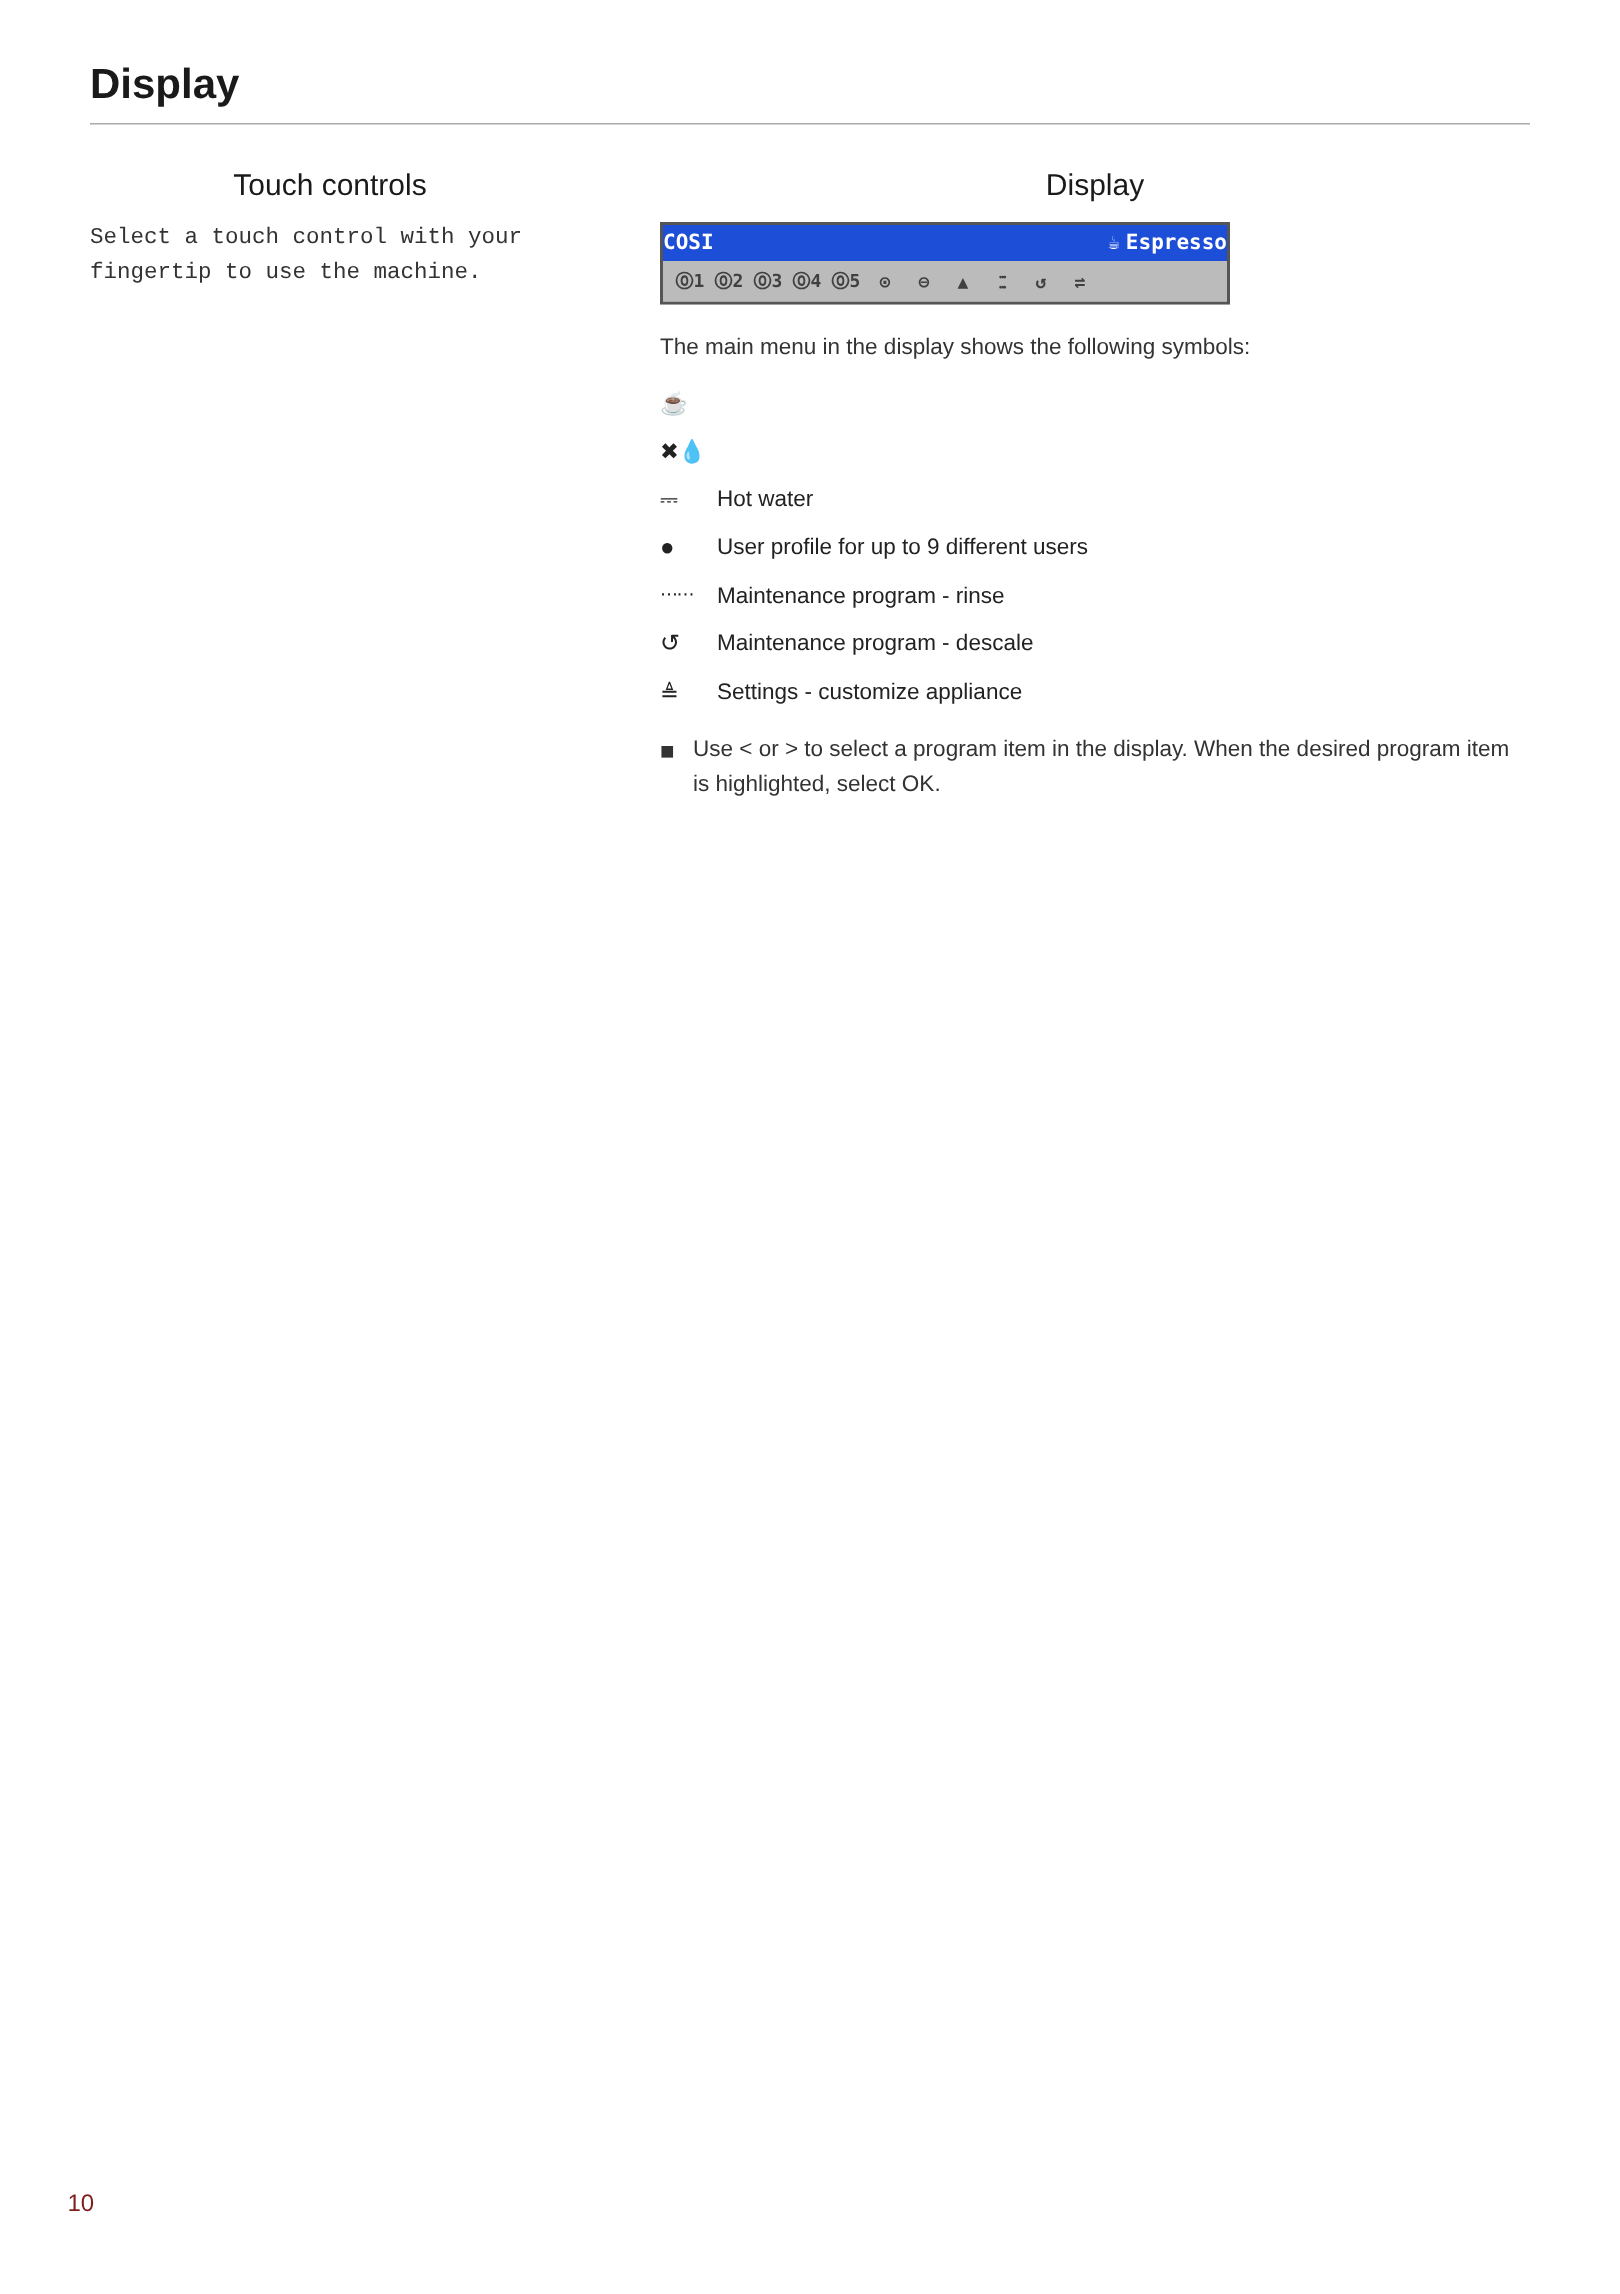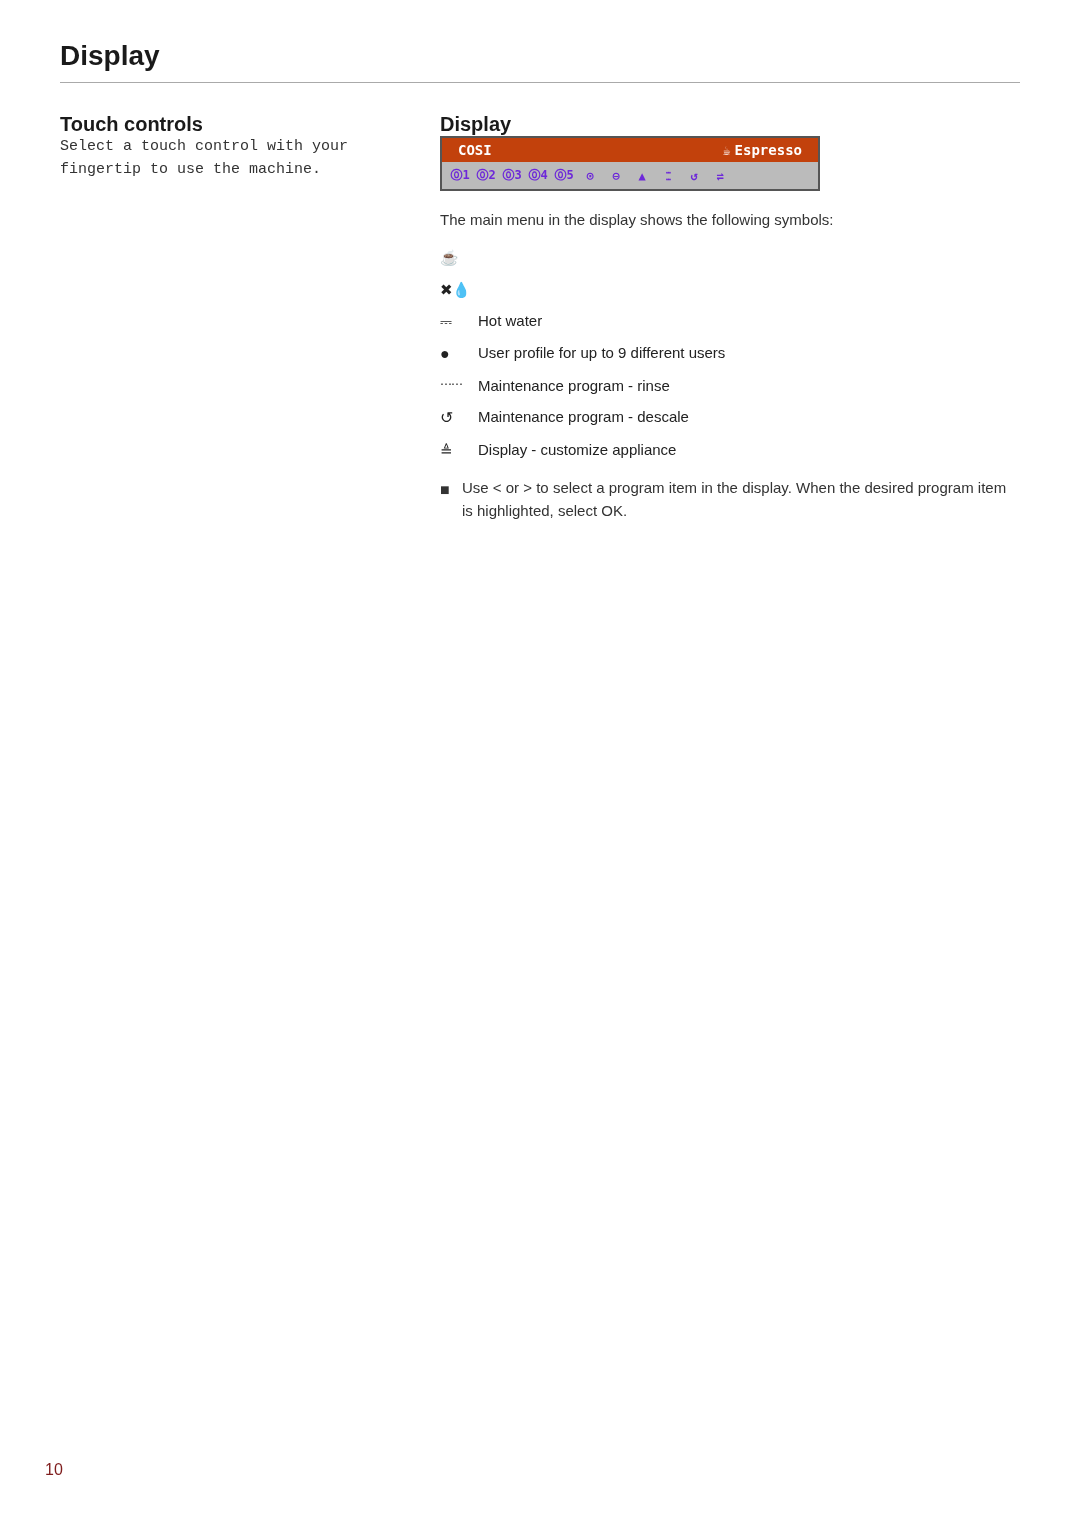--- a/index.html
+++ b/index.html
@@ -40,23 +40,24 @@
       width: 320px;
       flex-shrink: 0;
     }
 
     .right-col {
       flex: 1;
     }
 
     .section-title {
       font-size: 20px;
-      font-weight: bold;
-      margin-bottom: 0;
+      font-weight: normal;
+      margin-bottom: 12px;
       color: #1a1a1a;
+      text-align: center;
     }
 
     .touch-controls-desc {
       font-size: 15px;
       line-height: 1.5;
       color: #333;
       font-family: Liberation Mono, monospace;
     }
 
     
@@ -65,41 +66,41 @@
       background: #ddd;
       width: 380px;
       margin-bottom: 18px;
       font-family: monospace;
     }
 
     .display-row1 {
       display: flex;
       justify-content: space-between;
       align-items: center;
-      background: #c2410c;
+      background: #1d4ed8;
       color: #fff;
-      padding: 4px 16px;
+      padding: 4px 0;
       font-size: 14px;
       font-weight: bold;
     }
 
     .display-row1 .espresso-label {
       display: flex;
       align-items: center;
       gap: 4px;
     }
 
     .display-row2 {
       display: flex;
       align-items: center;
       gap: 6px;
       padding: 5px 8px;
       background: #bbb;
       font-size: 13px;
-      color: #6d28d9;
+      color: #404040;
     }
 
     .disp-icon {
       display: inline-block;
       width: 20px;
       text-align: center;
       font-size: 12px;
       font-weight: bold;
     }
 
@@ -237,21 +238,21 @@
         <span class="sym-text">Maintenance program - rinse</span>
       </li>
 
       <li>
         <span class="sym-icon u-descale">↺</span>
         <span class="sym-text">Maintenance program - descale</span>
       </li>
 
       <li>
         <span class="sym-icon u-settings">≜</span>
-        <span class="sym-text">Display - customize appliance</span>
+        <span class="sym-text">Settings - customize appliance</span>
       </li>
 
     </ul>
 
     <div class="note-block">
       <span class="note-bullet">■</span>
       <span>Use &lt; or &gt; to select a program item in the display. When the desired program item is highlighted, select OK.</span>
     </div>
 
   </div>

